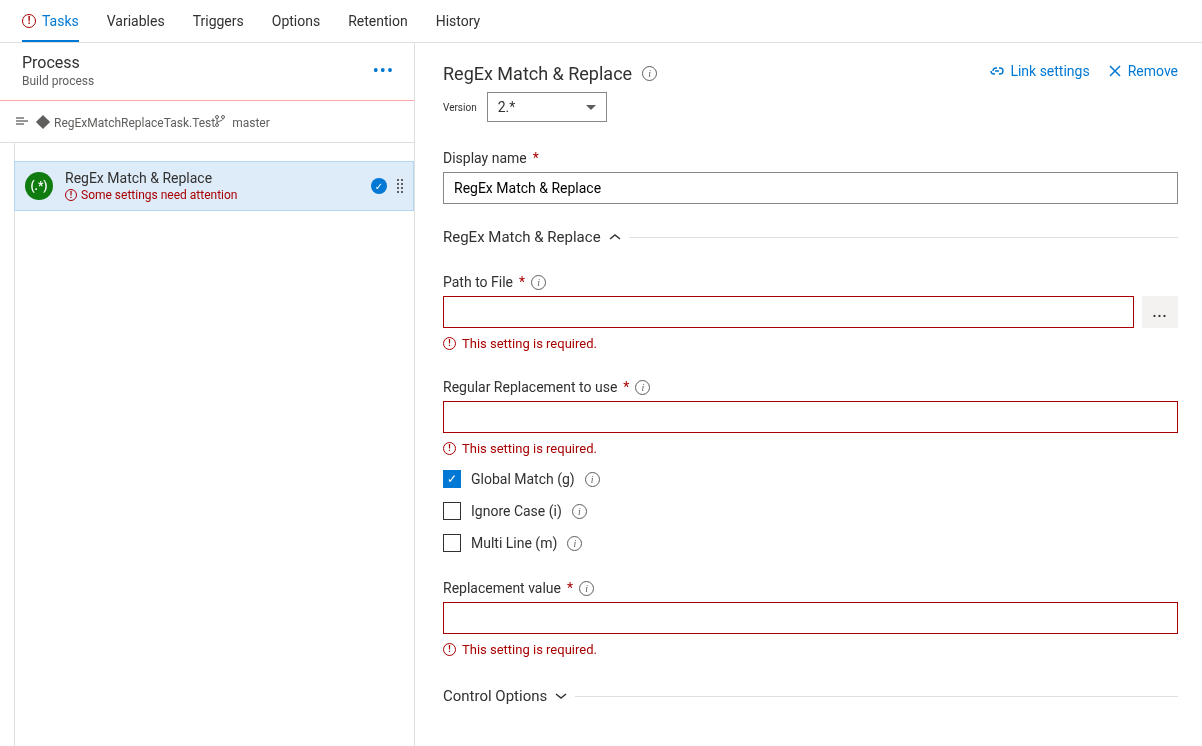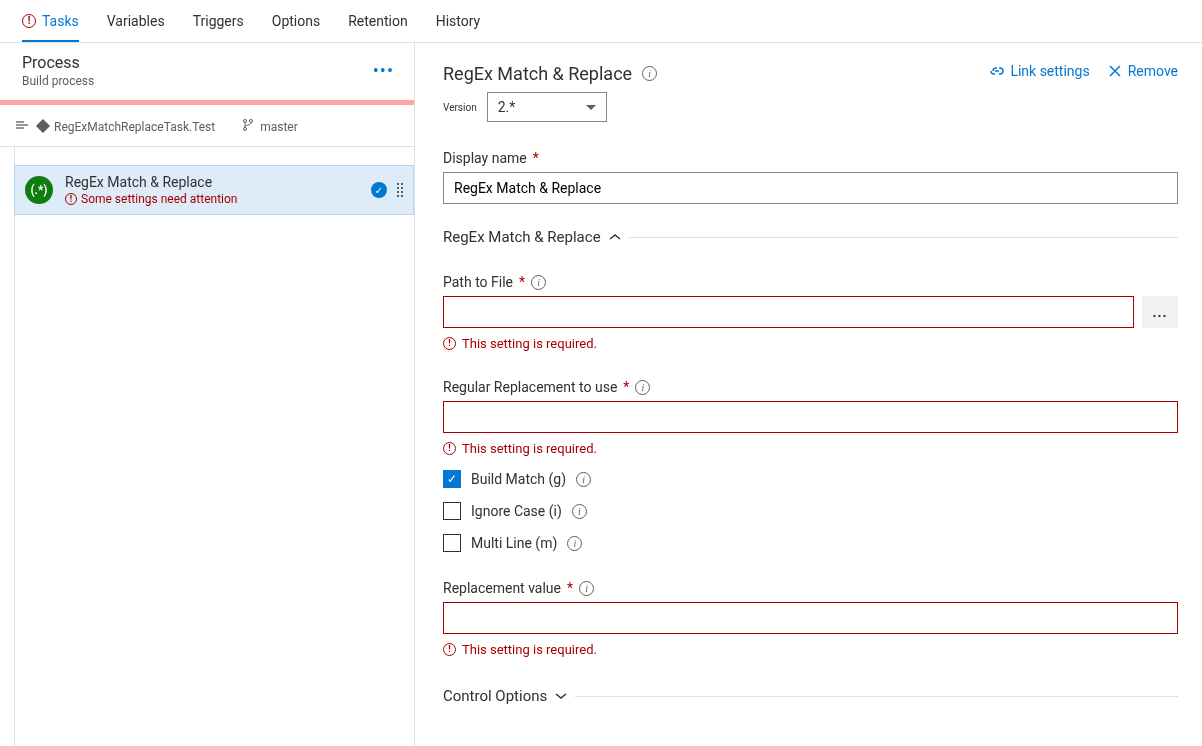--- a/index.html
+++ b/index.html
@@ -56,37 +56,37 @@
   .left-pane { width: 416px; border-right: 1px solid #e1dfdd; background: #fff; min-height: 703px; position: relative; }
   .vline { position: absolute; top: 0; bottom: 0; left: 14px; width: 1px; background: #e1dfdd; }
   .right-pane { flex: 1; padding: 20px 24px 20px 28px; }
 
   
   .process-head {
     display: flex;
     align-items: center;
     justify-content: space-between;
     padding: 10px 16px 12px 22px;
-    border-bottom: 5px solid #fca5a5;
+    border-bottom: 1px solid #fca5a5;
     position: relative;
     background: #fff;
   }
   .process-head .title { font-size: 16px; }
   .process-head .subtitle { font-size: 12px; color: #605e5c; margin-top: 2px; }
   .more-icon { color: #0078d4; font-size: 18px; cursor: pointer; padding: 4px; letter-spacing: 1px; }
 
   .sources-card {
     padding: 10px 14px 12px 38px;
     border-bottom: 1px solid #e1dfdd;
     position: relative;
     background: #fff;
   }
   .sources-icon { position: absolute; left: 14px; top: 12px; color: #323130; }
   .sources-title { font-size: 15px; }
-  .sources-meta { display: flex; gap: 28px; font-size: 12px; color: #605e5c; margin-top: 4px; align-items: center; }
+  .sources-meta { display: flex; font-size: 12px; color: #605e5c; margin-top: 4px; align-items: center; }
   .diamond { width: 10px; height: 10px; background: #605e5c; transform: rotate(45deg); display: inline-block; margin-right: 6px; }
   .branch-icon { display: inline-block; margin-right: 4px; }
   svg { display: block; }
 
   .job-card {
     padding: 10px 14px 12px 22px;
     border-top: 1px solid #e1dfdd;
     border-bottom: 1px solid #e1dfdd;
     margin-top: 20px;
     display: flex;
@@ -334,21 +334,21 @@
       </div>
       <input class="text-input text-input-wide error" value="" style="">
       <div class="err-msg">
         <span class="warn-icon" style="width:13px;height:13px;font-size:9px">!</span>
         <span>This setting is required.</span>
       </div>
     </div>
 
     <div class="checkbox-row">
       <span class="cb checked">✓</span>
-      <span>Build Match (g)</span>
+      <span>Global Match (g)</span>
       <span class="info-icon">i</span>
     </div>
     <div class="checkbox-row">
       <span class="cb"></span>
       <span>Ignore Case (i)</span>
       <span class="info-icon">i</span>
     </div>
     <div class="checkbox-row">
       <span class="cb"></span>
       <span>Multi Line (m)</span>

